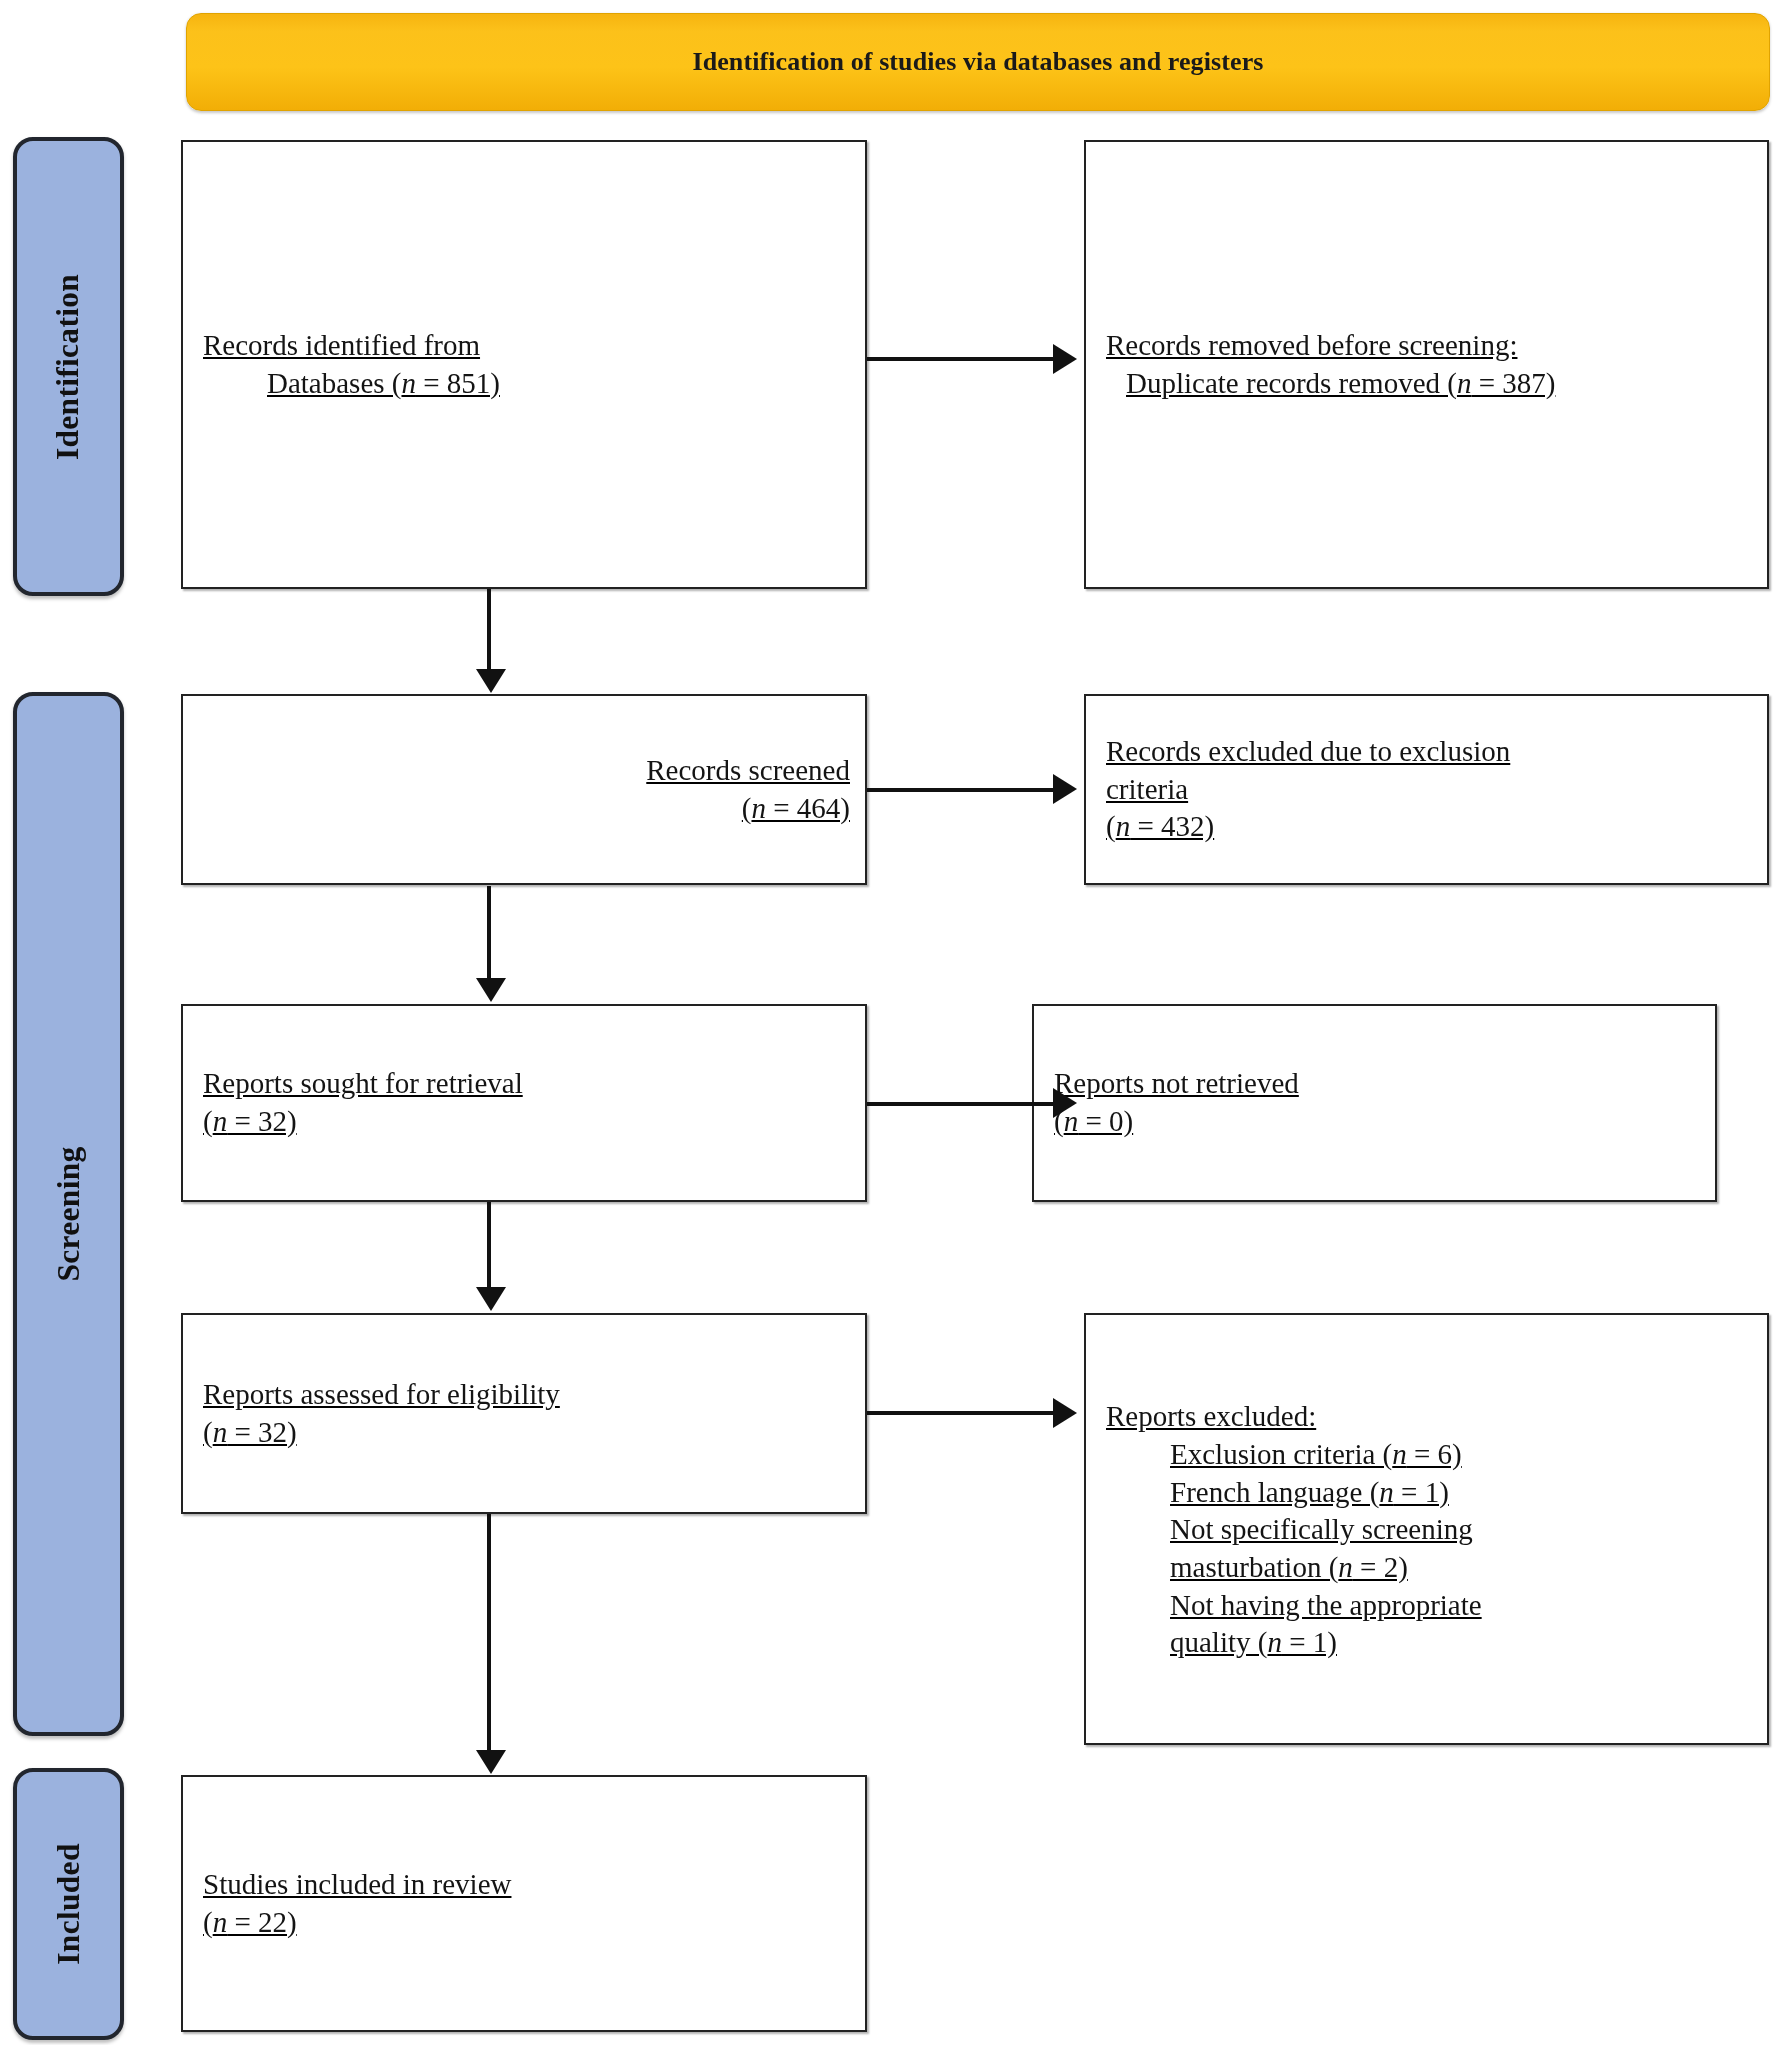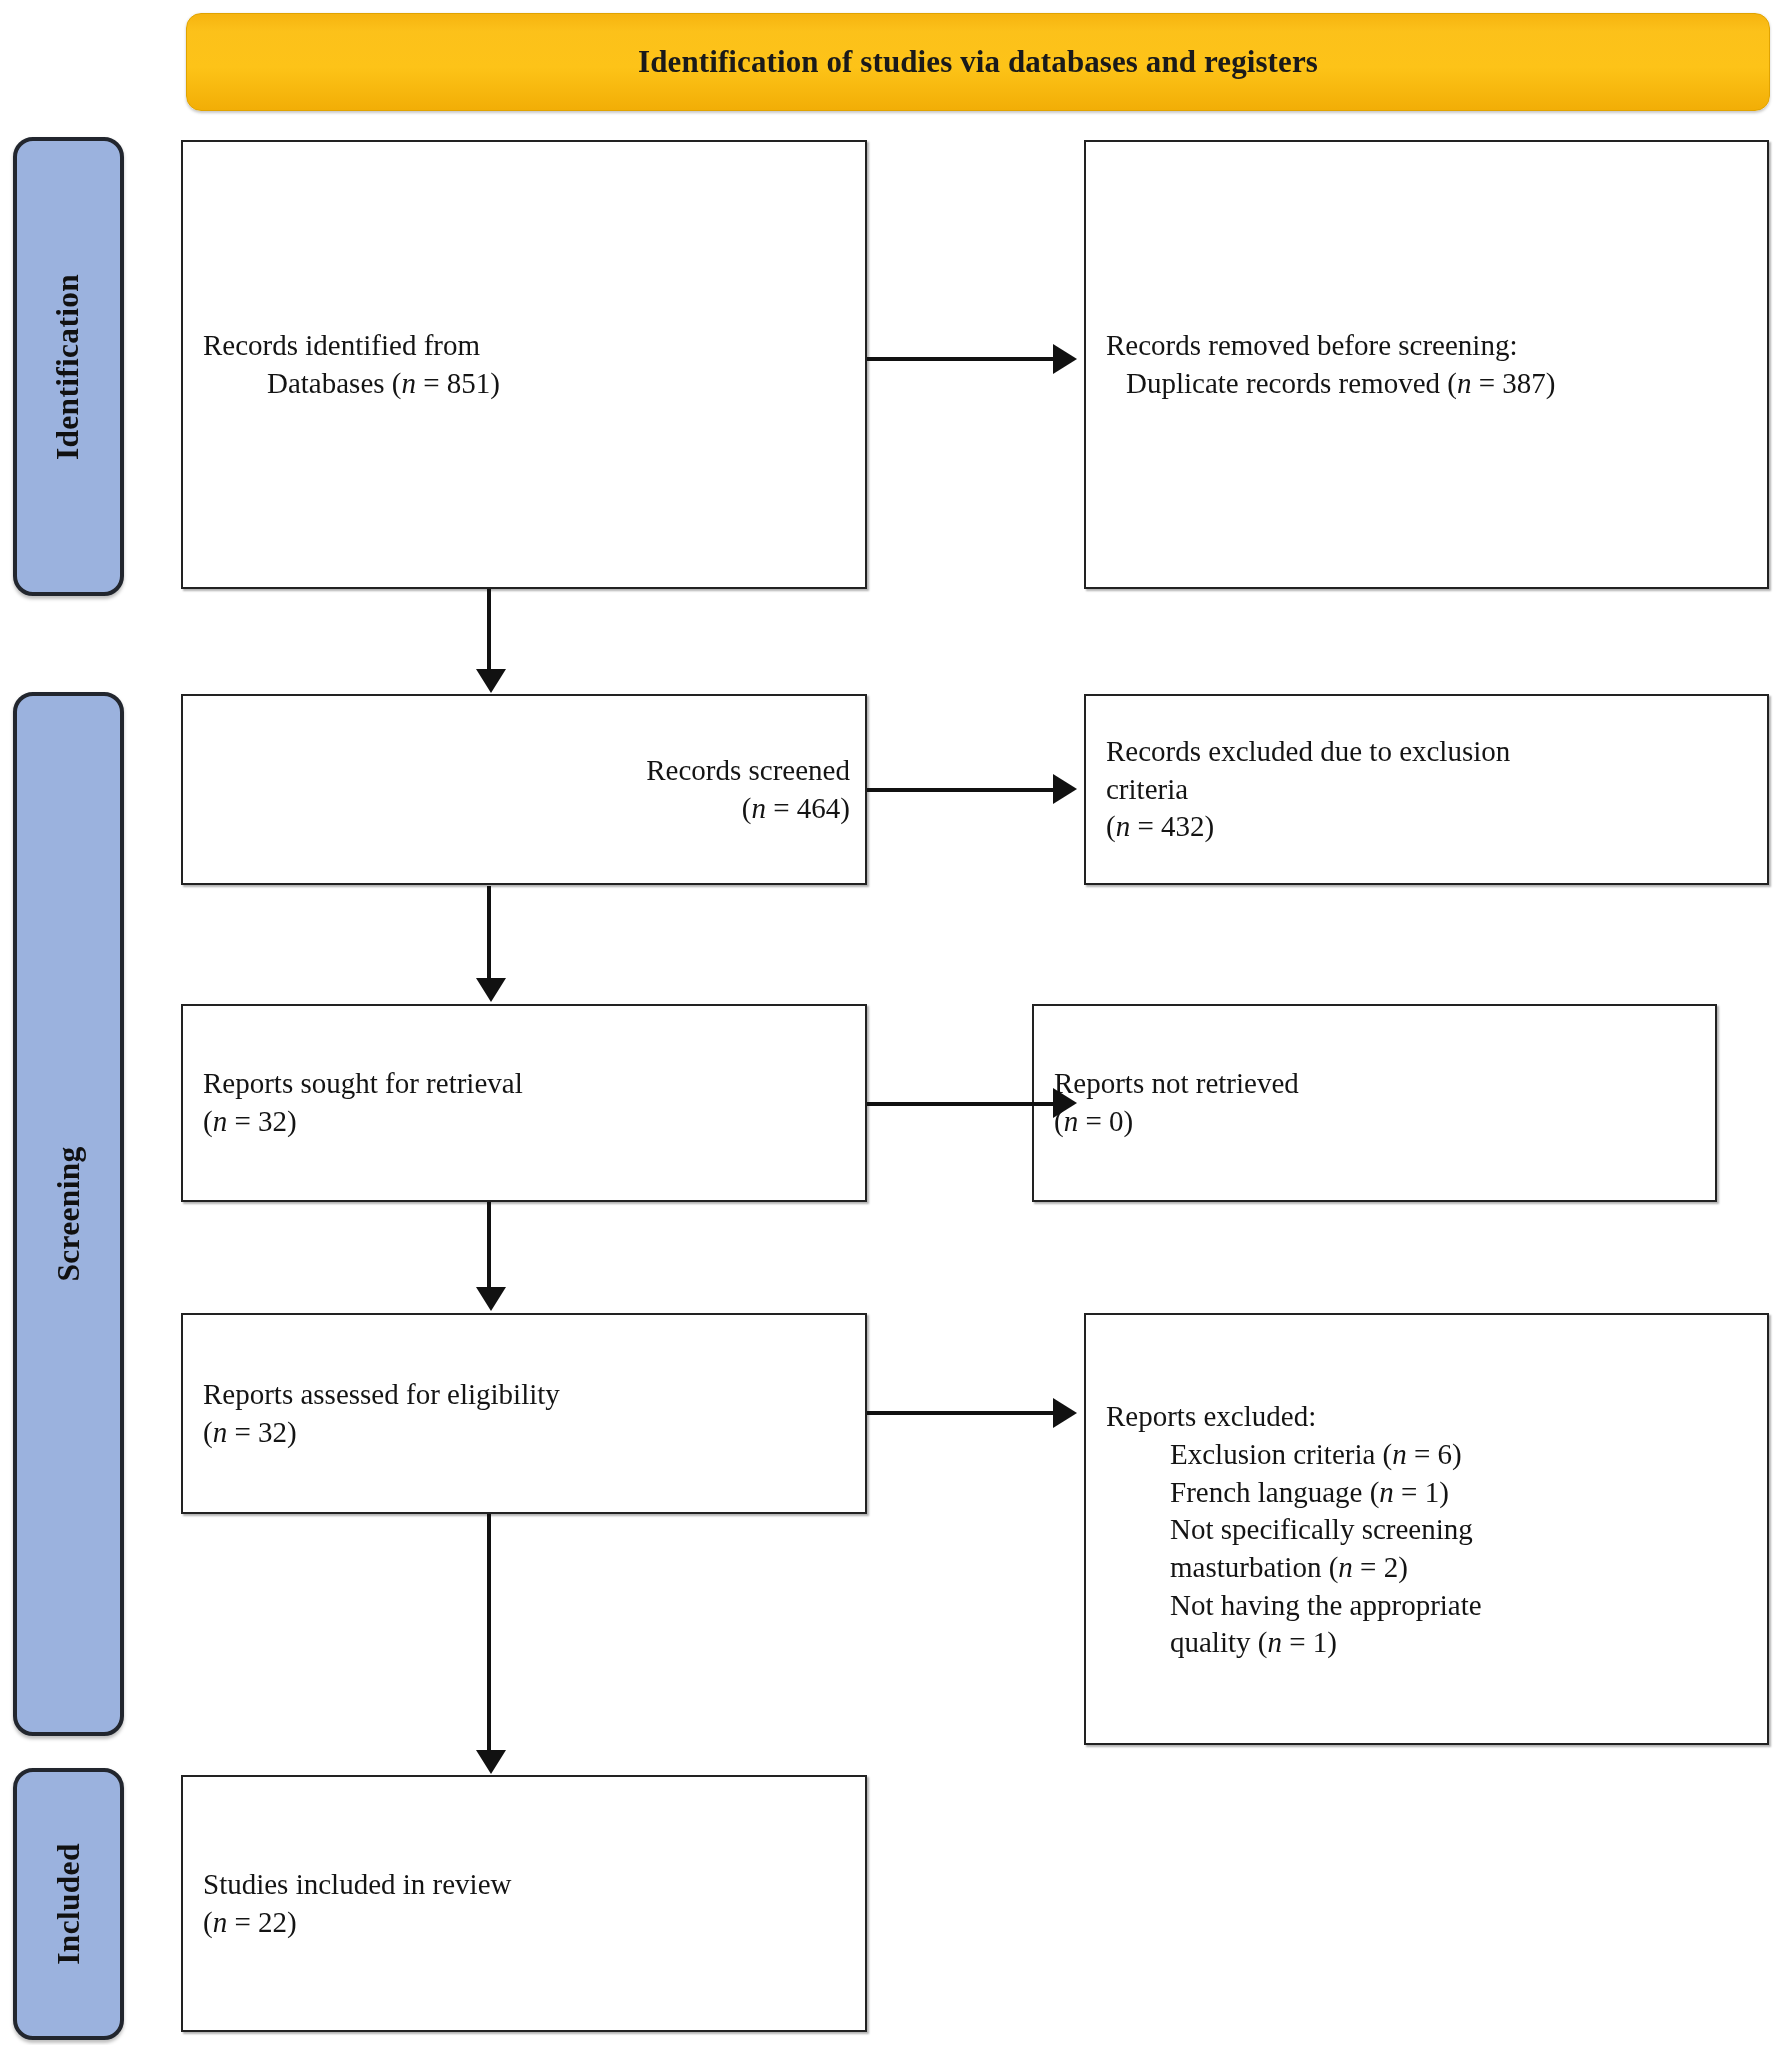--- a/index.html
+++ b/index.html
@@ -25,21 +25,21 @@
     height: 96px;
     background: linear-gradient(180deg, #f6b410 0%, #fcc11a 18%, #fdc318 55%, #f2ae06 100%);
     border: 1.8px solid #e0a300;
     border-radius: 15px;
     box-shadow: 0 1.8px 2.9px rgba(0,0,0,0.22);
     display: flex;
     align-items: center;
     justify-content: center;
   }
   .banner-title {
-    font-size: 31px;
+    font-size: 26px;
     font-weight: bold;
     color: #1a1a1a;
     letter-spacing: 0.1px;
     text-align: right;
   }
 
   
   .stage {
     position: absolute;
     left: 13px;
@@ -66,20 +66,21 @@
 
   
   .box {
     position: absolute;
     background: #ffffff;
     border: 2.9px solid #222222;
     box-shadow: 1.8px 2.3px 1.8px rgba(0,0,0,0.30);
     box-sizing: border-box;
     display: flex;
     align-items: center;
+    text-decoration: underline;
   }
   .box-text {
     font-size: 29px;
     line-height: 1.30;
     color: #141414;
     padding: 0 15px 0 20px;
     width: 100%;
   }
   .box-text .ln { display: block; }
   .ind1 { padding-left: 46px; text-indent: -26px; }

